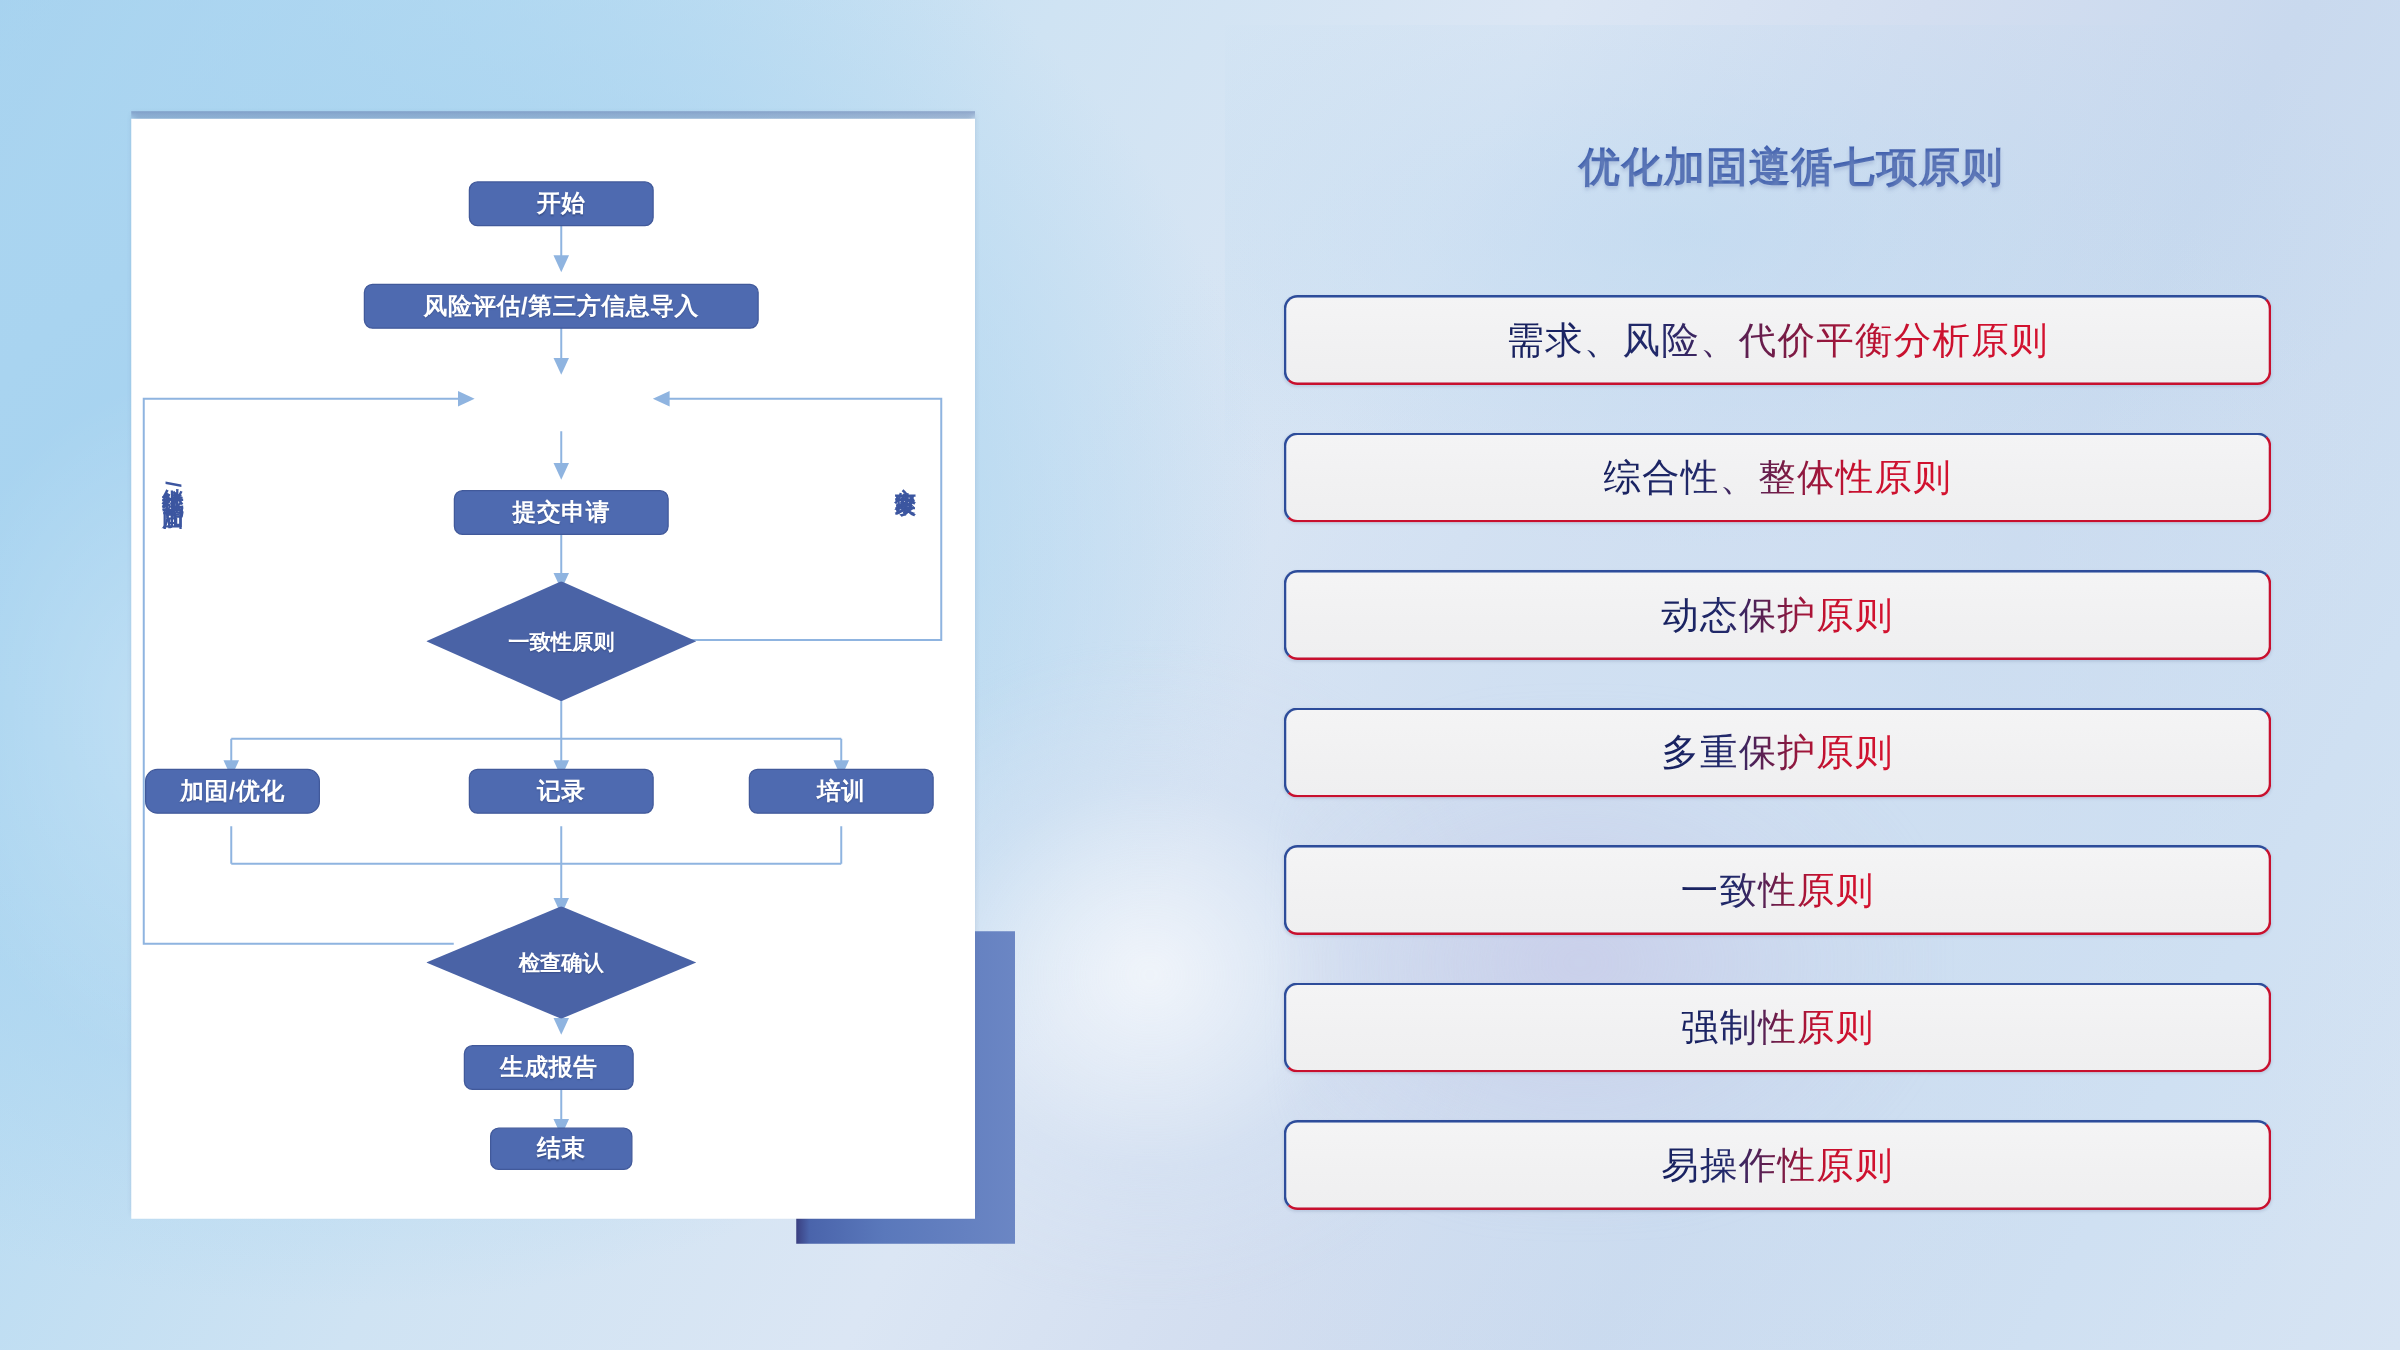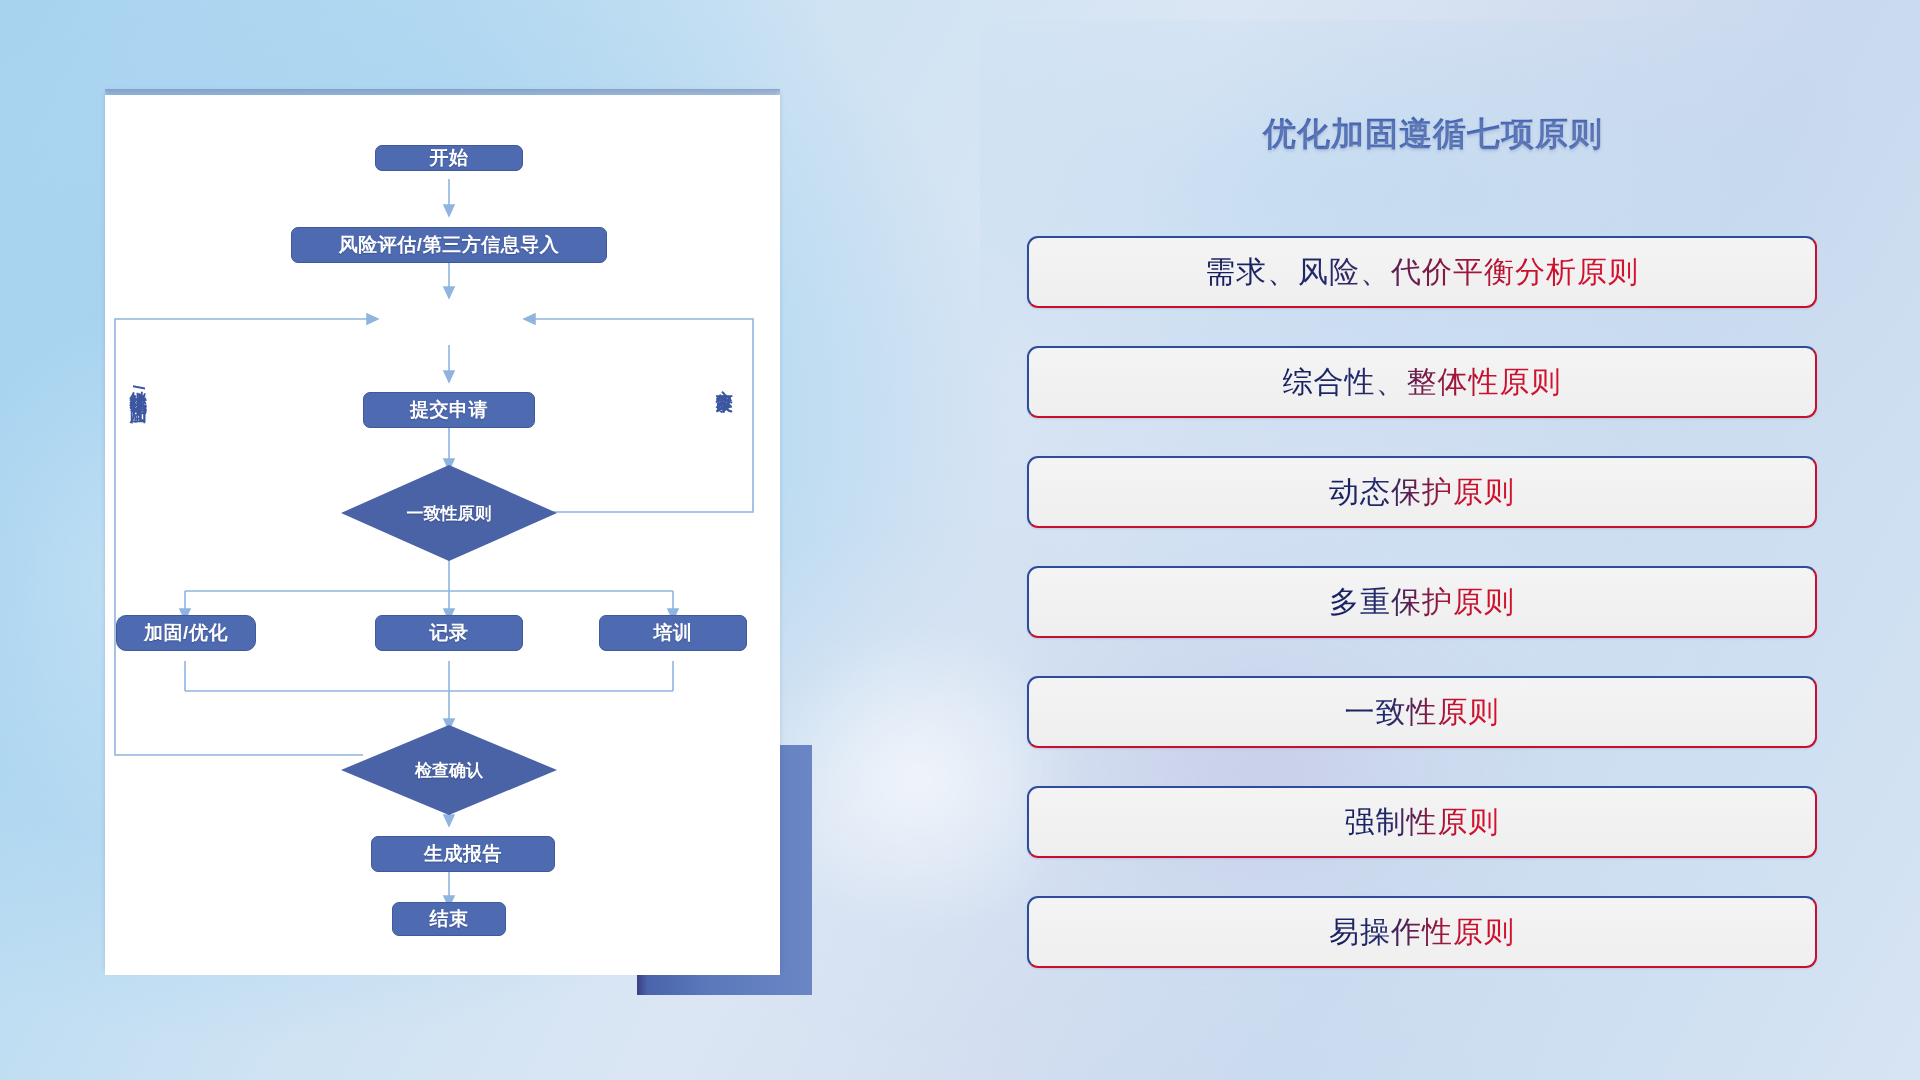--- a/index.html
+++ b/index.html
@@ -208,21 +208,21 @@
       <path d="M344,777 L344,807" marker-end="url(#ah)"></path>
 
       <path d="M258,660 L10,660 L10,224 L268,224" marker-end="url(#ahl)"></path>
 
       <path d="M430,417 L648,417 L648,224 L424,224" marker-end="url(#ahl)"></path>
     </g>
   </svg>
 
   <div class="flowlayer">
 
-    <div class="fbox" style="left:270px; top:50px; width:148px; height:26px;">
+    <div class="fbox" style="left:270px; top:50px; width:148px; height:36px;">
       <span>开始</span>
     </div>
 
     <div class="fbox" style="left:186px; top:132px; width:316px; height:36px;">
       <span>风险评估/第三方信息导入</span>
     </div>
 
 
     <div class="fbox" style="left:258px; top:297px; width:172px; height:36px;">
       <span>提交申请</span>
@@ -243,21 +243,21 @@
 
     <div class="fbox" style="left:494px; top:520px; width:148px; height:36px;">
       <span>培训</span>
     </div>
 
     <div class="fdiamond" style="left:236px; top:630px; width:216px; height:90px;">
       <div class="dshape"></div>
       <span>检查确认</span>
     </div>
 
-    <div class="fbox" style="left:266px; top:741px; width:184px; height:36px;font-family:Liberation Serif, serif;">
+    <div class="fbox" style="left:266px; top:741px; width:136px; height:36px;font-family:Liberation Serif, serif;">
       <span>生成报告</span>
     </div>
 
     <div class="fbox" style="left:287px; top:807px; width:114px; height:34px;">
       <span>结束</span>
     </div>
 
     <div class="vlabel" style="left:24px; top:282px; height:180px;">继续优化/加固</div>
 
     <div class="vlabel" style="left:610px; top:282px; height:130px;">方案修改</div>

